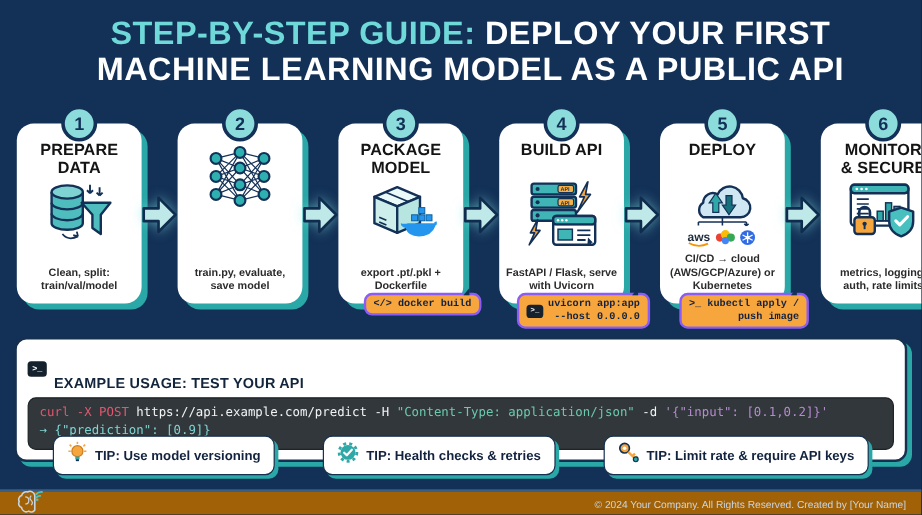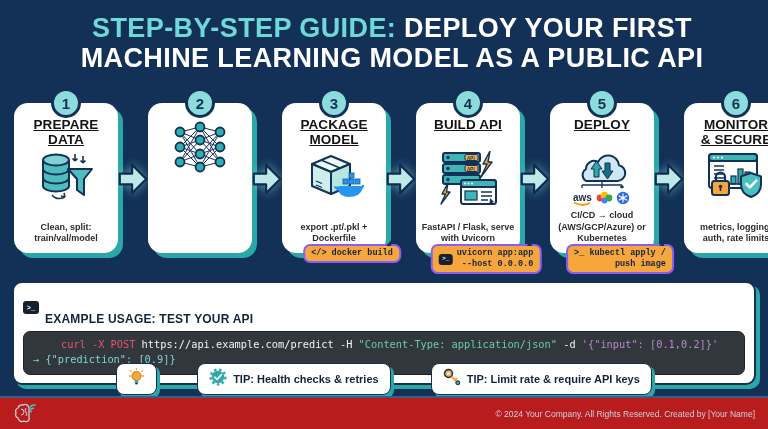--- a/index.html
+++ b/index.html
@@ -15,21 +15,21 @@
   .steps-row { position:absolute; top:103px; left:14px; right:14px; display:flex;
                justify-content:space-between; align-items:flex-start; }
   .step { position:relative; width:104px; flex:0 0 104px; }
   .card { height:150px; background:#ffffff; border-radius:14px; box-shadow:5px 5px 0 #2aa7a7;
           display:flex; flex-direction:column; align-items:center; padding:15px 5px 7px; }
   .badge-num { position:absolute; top:-15px; left:50%; transform:translateX(-50%);
                width:30px; height:30px; border-radius:50%; background:#8ddcdc; border:3px solid #133157;
                display:flex; align-items:center; justify-content:center; font-size:15px; font-weight:800;
                color:#133157; z-index:2; }
   .card-title { width:76px; min-height:30px; text-align:center; font-size:13.5px; font-weight:800;
-                color:#141414; line-height:1.1; letter-spacing:.1px;text-decoration:underline; }
+                color:#141414; line-height:1.1; letter-spacing:.1px; }
   .card-icon { margin-top:3px; display:flex; align-items:center; justify-content:center; }
   .card-caption { margin-top:auto; text-align:center; font-size:9px; font-weight:700; color:#2b2b2b;
                   line-height:1.25; padding-bottom:2px; }
   .step-badge { position:absolute; top:141px; left:50%; transform:translateX(-50%); z-index:3;
                 background:#f7a63d; border:2px solid #8b5cf6; border-radius:7px; padding:2px 6px;
                 font-family:"Liberation Mono", monospace; font-size:8.5px; font-weight:bold; color:#13233f;
                 white-space:pre-line; text-align:right; width:max-content; max-width:140px; line-height:1.3;
                 display:flex; align-items:center; gap:4px;margin-left:18px; }
   .step-badge::after { content:""; position:absolute; top:-6px; right:8px; width:0; height:0;
                 border-left:5px solid transparent; border-bottom:6px solid #133157; }
@@ -43,31 +43,31 @@
              border:2px solid #16304f; border-radius:10px; box-shadow:4px 4px 0 #2aa7a7;
              padding:6px 9px 8px; }
   .example-header { display:flex; align-items:center; gap:6px; margin-bottom:5px; }
   .example-terminal { display:flex; align-items:center; justify-content:center; width:16px; height:13px;
              background:#16212e; border-radius:3px; color:#fff; font-family:"Liberation Mono", monospace;
              font-size:7px; font-weight:bold; }
   .example-title { font-size:12px; font-weight:800; color:#12253c; letter-spacing:.2px;margin-top:23px; }
   .code-block { background:#31373a; border:1.5px solid #1d2326; border-radius:7px; padding:5px 9px 6px;
              font-family:"DejaVu Sans Mono", "Liberation Mono", monospace; font-size:10.3px;
              line-height:1.5; color:#ededed; white-space:nowrap; overflow:hidden; }
-  .seg-red { color:#e2566f;margin-left:28px; } .seg-white { color:#f1f3f4; } .seg-green { color:#6bc9ad; }
+  .seg-red { color:#e2566f; } .seg-white { color:#f1f3f4; } .seg-green { color:#6bc9ad; }
   .seg-purple { color:#b78ad0; } .seg-teal { color:#7fd4d4; }
 
   
   .tips-row { position:absolute; top:363px; left:0; width:100%; display:flex; justify-content:center; gap:40px; }
   .tip { background:#ffffff; border:1.5px solid #16304f; border-radius:8px; box-shadow:3px 3px 0 #2aa7a7;
          padding:4px 11px; display:flex; align-items:center; gap:6px; }
   .tip-label { font-size:11px; font-weight:800; color:#13233f; white-space:nowrap; }
 
   
-  .footer { position:absolute; left:0; bottom:0; width:100%; height:33px; background:#b91c1c;
+  .footer { position:absolute; left:0; bottom:0; width:100%; height:21px; background:#a16207;
             border-top:2px solid #3a5e86; display:flex; align-items:center; justify-content:space-between;
             padding:0 13px; }
   .footer-text { font-size:8.5px; color:#c9d4df; }
 </style>
 </head>
 <body>
 
 <div class="page">
 
   <h1 class="title"><span class="hl">STEP-BY-STEP GUIDE:</span><span> DEPLOY YOUR FIRST</span><br><span>MACHINE LEARNING MODEL AS A PUBLIC API</span></h1>
@@ -115,20 +115,21 @@
               <circle cx="28" cy="5" r="4.5"></circle>
                 <circle cx="28" cy="18" r="4.5"></circle>
                 <circle cx="28" cy="32" r="4.5"></circle>
                 <circle cx="28" cy="45" r="4.5"></circle>
               <circle cx="48" cy="10" r="4.5"></circle>
                 <circle cx="48" cy="25" r="4.5"></circle>
                 <circle cx="48" cy="40" r="4.5"></circle>
             </g>
           </svg>
         </div>
+        <div class="card-caption">train.py, evaluate, save model</div>
       </div>
     </div>
 
     <div class="arrow-wrap">
       <svg width="30" height="44" viewBox="0 0 34 44">
           <path d="M2 16 H16 V6 L32 22 L16 38 V28 H2 Z" fill="#bfe9e9" stroke="#0f2c4e" stroke-width="2.5" stroke-linejoin="round"></path>
         </svg>
     </div>
 
     <div class="step">
@@ -291,20 +292,21 @@
   <div class="tips-row">
     <div class="tip">
       <span>
         <svg width="17" height="18" viewBox="0 0 17 18">
           <path d="M8.5 0 v2 M2 2.5 l1.5 1.5 M15 2.5 l-1.5 1.5 M1 8 h2 M14 8 h2" stroke="#f7a63d" stroke-width="1.3"></path>
           <circle cx="8.5" cy="8" r="4.6" fill="#f7a63d" stroke="#c97d1d" stroke-width="1"></circle>
           <rect x="6.7" y="12.5" width="3.6" height="2.2" fill="#2fa8a8"></rect>
           <rect x="7.2" y="14.7" width="2.6" height="1.6" fill="#133157"></rect>
         </svg>
       </span>
+      <span class="tip-label">TIP: Use model versioning</span>
     </div>
     <div class="tip">
       <span>
         <svg width="18" height="18" viewBox="0 0 18 18">
           <circle cx="9" cy="9" r="6.2" fill="#2fa8a8"></circle>
           <circle cx="9" cy="9" r="7.4" fill="none" stroke="#2fa8a8" stroke-width="2.4" stroke-dasharray="2.5 2.6"></circle>
           <path d="M5.8 9.2 l2.2 2.2 l4.2 -4.6" fill="none" stroke="#ffffff" stroke-width="1.8" stroke-linecap="round" stroke-linejoin="round"></path>
         </svg>
       </span>
       <span class="tip-label">TIP: Health checks &amp; retries</span>

